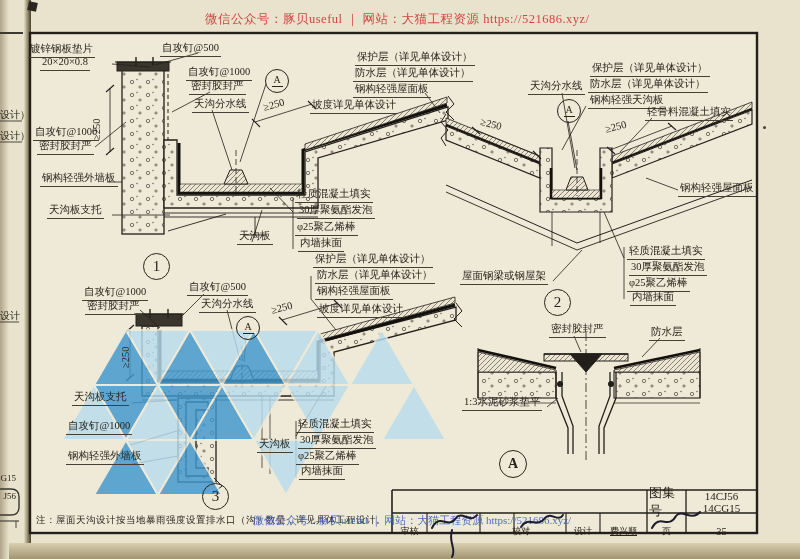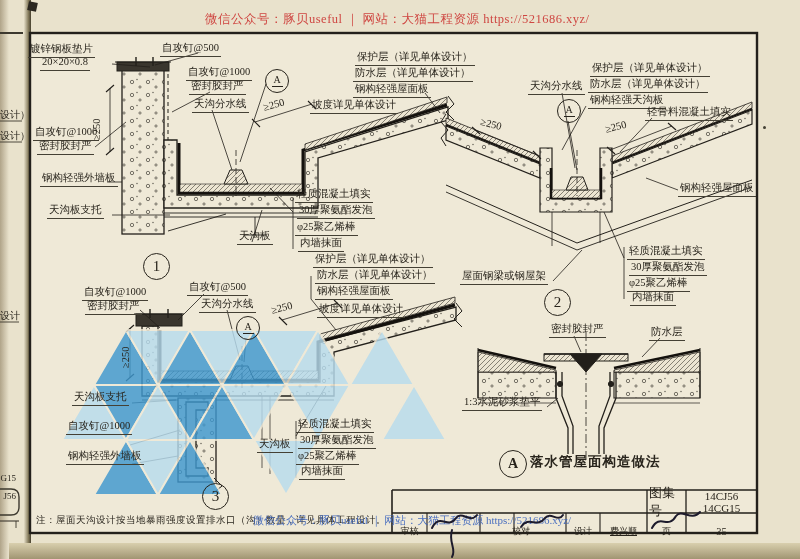--- a/index.html
+++ b/index.html
@@ -293,21 +293,20 @@
   <div class="lb ul" style="left:296px;top:418px;">轻质混凝土填实</div>
   <div class="lb ul" style="left:298px;top:434px;">30厚聚氨酯发泡</div>
   <div class="lb ul" style="left:296px;top:450px;">φ25聚乙烯棒</div>
   <div class="lb ul" style="left:299px;top:465px;">内墙抹面</div>
   <div class="cnum" style="left:202px;top:483px;">3</div>
 
   <div class="lb ul" style="left:549px;top:323px;">密封胶封严</div>
   <div class="lb ul" style="left:649px;top:326px;">防水层</div>
   <div class="lb ul" style="left:462px;top:396px;">1:3水泥砂浆垫平</div>
   <div class="acap" style="left:499px;top:450px;">A</div>
-  <div class="lb" style="left:530px;top:454px;font-size:13.5px;font-weight:bold;letter-spacing:1px;">落水管屋面构造做法</div>
 
   <div class="tbt">图集号</div>
   <div class="atlas-no"><span>14CJ56</span><br><span>14CG15</span></div>
   <div class="r2" style="left:392px;width:35px;">审核</div>
   <div class="r2" style="left:480px;width:34px;padding-left:24px;">校对</div>
   <div class="r2" style="left:566px;width:34px;">设计</div>
   <div class="r2" style="left:600px;width:47px;text-decoration:underline;">费兴顺</div>
   <div class="r2" style="left:647px;width:39px;">页</div>
   <div class="r2" style="left:686px;width:71px;font-size:10.5px;">35</div>
 

